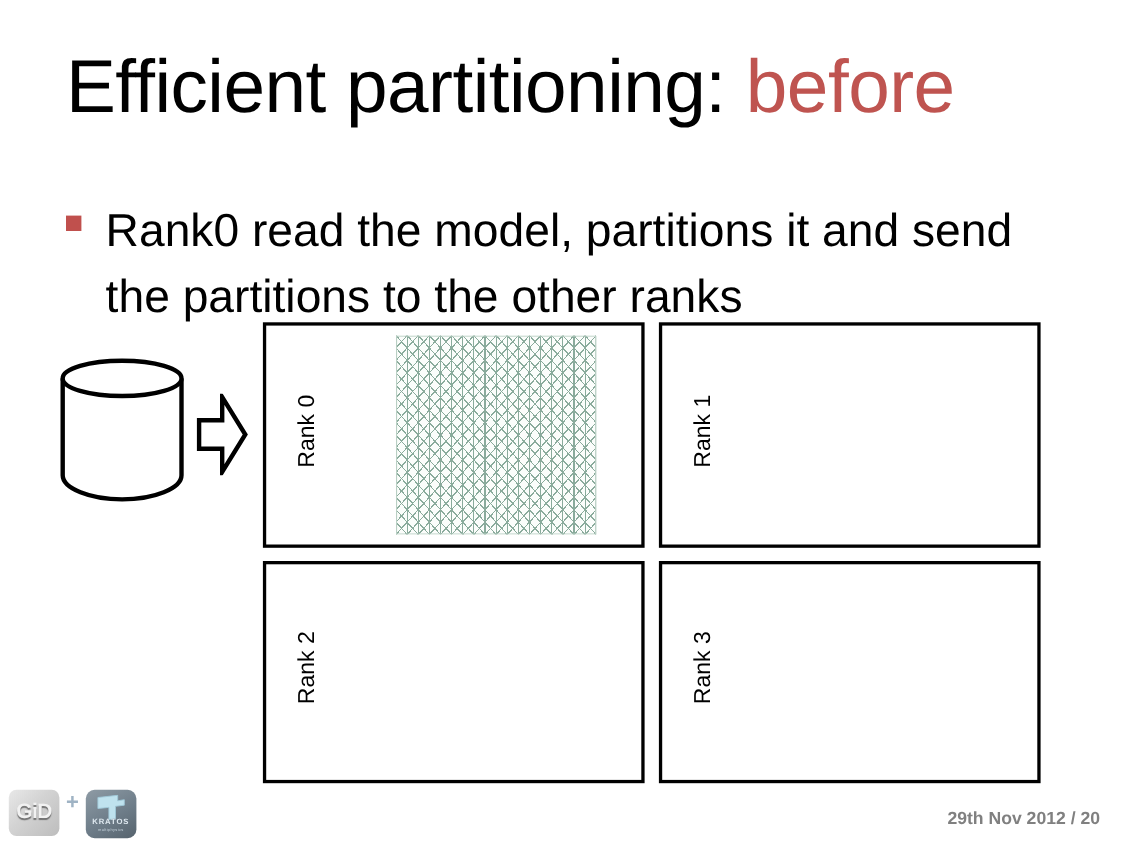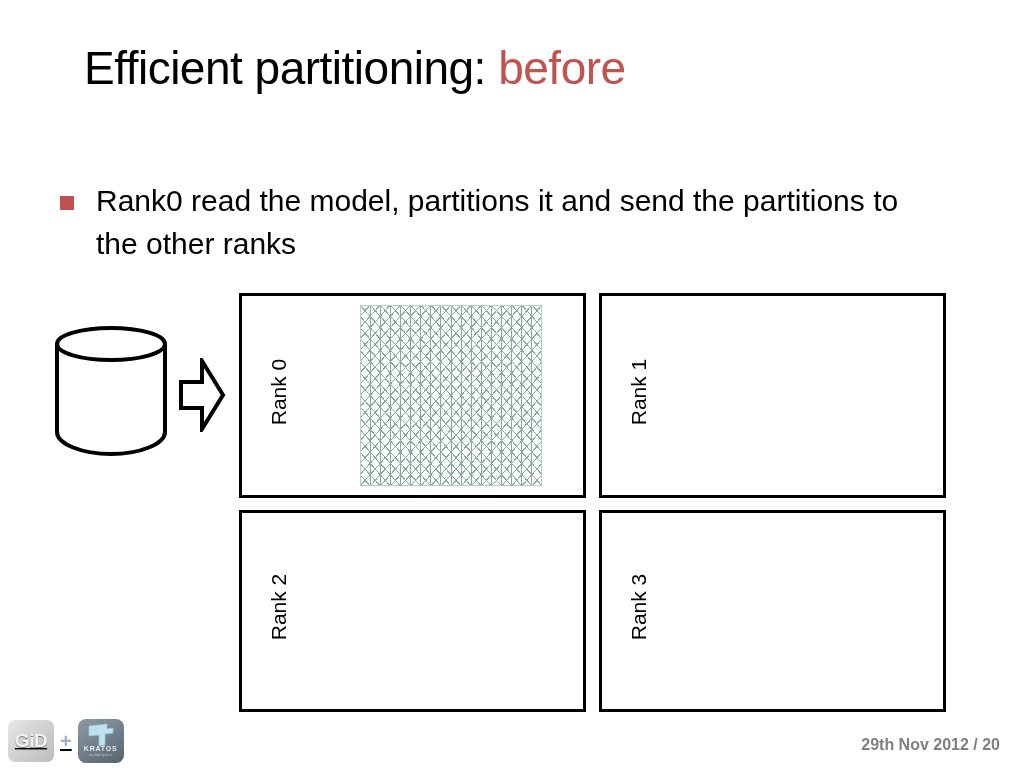--- a/index.html
+++ b/index.html
@@ -14,26 +14,25 @@
     overflow: hidden;
     font-family: "Liberation Sans", sans-serif;
     color: #000000;
   }
 
   
   #slide-title {
     position: absolute;
     left: 60px;
     top: 44px;
-    font-size: 46px;
+    font-size: 68px;
     line-height: 1.05;
     font-weight: 400;
     letter-spacing: -0.5px;
     white-space: nowrap;
-    margin-left: 24px;
   }
   #slide-title .title-main { color: #000000; }
   #slide-title .title-accent { color: #bf5450; }
 
   
   #bullet-block {
     position: absolute;
     left: 60px;
     top: 180px;
     width: 900px;
@@ -42,21 +41,21 @@
   }
   #bullet-marker {
     width: 14px;
     height: 14px;
     background: #c0504d;
     margin-top: 16px;
     margin-right: 22px;
     flex: 0 0 auto;
   }
   #bullet-text {
-    font-size: 30px;
+    font-size: 42px;
     line-height: 1.42;
     font-weight: 400;
     color: #000000;
     max-width: 840px;
   }
 
   
   #diagram {
     position: absolute;
     left: 0;
@@ -122,23 +121,22 @@
     height: 181px;
     background: #fbfdfb;
   }
 
   
   #footer-logos {
     position: absolute;
     left: 8px;
     bottom: 4px;
     display: flex;
-    align-items: center;
+    align-items: flex-start;
     height: 46px;
-    text-decoration: underline;
   }
   #gid-logo {
     width: 46px;
     height: 42px;
     border-radius: 7px;
     background: linear-gradient(135deg, #e8e8e8 0%, #d2d2d2 45%, #bdbdbd 100%);
     display: flex;
     align-items: center;
     justify-content: center;
     font-size: 19px;

